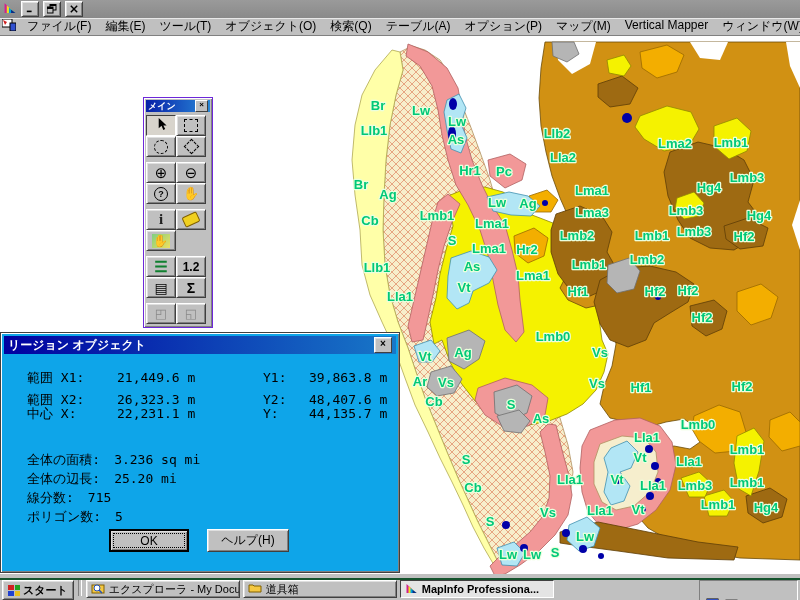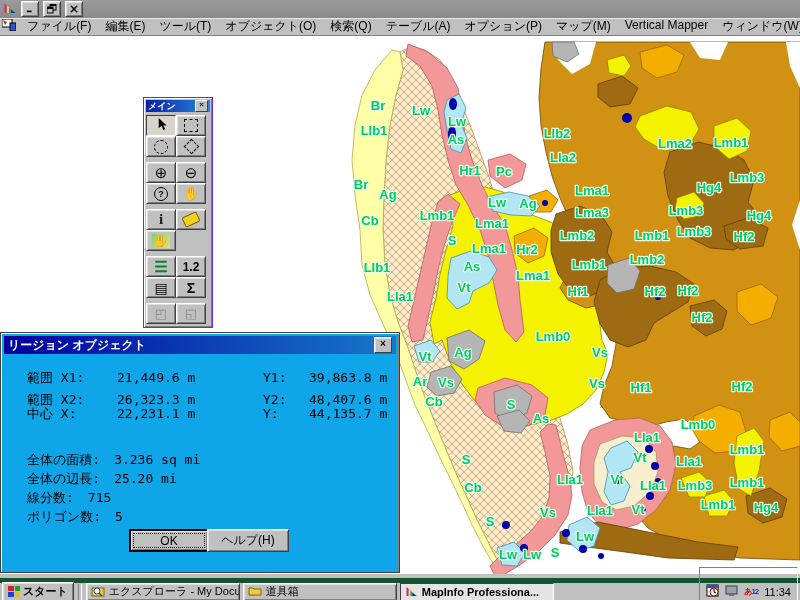--- a/index.html
+++ b/index.html
@@ -49,25 +49,25 @@
              font-size:12px;display:flex;align-items:center;padding:0 4px;}
   .dlg-close{margin-left:auto;width:16px;height:14px;background:#c0c0c0;border:1px solid;border-color:#fff #404040 #404040 #fff;
              box-shadow:inset 1px 1px 0 #dfdfdf;font-size:10px;line-height:12px;text-align:center;color:#000;font-weight:bold;}
   .dlg-row{position:absolute;left:26px;font-family:"DejaVu Sans Mono",monospace;font-size:13px;white-space:nowrap;}
   .dlg-row .rl{display:inline-block;width:90px;}
   .dlg-row .rv{display:inline-block;width:146px;}
   .dlg-row .rl2{display:inline-block;width:46px;}
   .dlg-row .rlb{display:inline-block;margin-right:14px;}
   .btn{position:absolute;top:196px;height:23px;background:#c0c0c0;font-size:12px;text-align:center;line-height:21px;
        border:1px solid;border-color:#fff #404040 #404040 #fff;box-shadow:inset 1px 1px 0 #dfdfdf,inset -1px -1px 0 #808080;box-sizing:border-box;}
-  .btn.ok{left:128px;width:80px;border:2px solid #000;outline:1px dotted #000;outline-offset:-5px;}
+  .btn.ok{left:108px;width:80px;border:2px solid #000;outline:1px dotted #000;outline-offset:-5px;}
   .btn.help{left:206px;width:82px;}
   
-  .taskbar{position:absolute;left:0;bottom:0;width:800px;height:22px;background:#c0c0c0;border-top:5px solid #14532d;
-           display:flex;align-items:center;gap:3px;padding:0 2px;box-sizing:border-box;z-index:20;}
+  .taskbar{position:absolute;left:0;bottom:0;width:800px;height:22px;background:#c0c0c0;border-top:2px solid #14532d;
+           display:flex;align-items:flex-start;gap:3px;padding:0 2px;box-sizing:border-box;z-index:20;}
   .start{height:18px;display:flex;align-items:center;gap:3px;padding:0 5px;font-size:11px;font-weight:bold;
          background:#c0c0c0;border:1px solid;border-color:#fff #404040 #404040 #fff;box-shadow:inset 1px 1px 0 #dfdfdf,inset -1px -1px 0 #808080;}
   .tsep{width:2px;height:16px;border-left:1px solid #808080;border-right:1px solid #fff;margin:0 1px;}
   .task{height:18px;width:154px;display:flex;align-items:center;gap:4px;padding:0 4px;font-size:11px;white-space:nowrap;overflow:hidden;
         background:#c0c0c0;border:1px solid;border-color:#fff #404040 #404040 #fff;box-shadow:inset 1px 1px 0 #dfdfdf,inset -1px -1px 0 #808080;box-sizing:border-box;}
   .task.active{border-color:#404040 #fff #fff #404040;box-shadow:none;background:#e4e4e4;font-weight:bold;}
   .tray{margin-left:auto;height:18px;display:flex;align-items:center;gap:6px;padding:15px 6px;font-size:11px;
         border:1px solid;border-color:#808080 #fff #fff #808080;}
   .winflag{width:12px;height:11px;display:grid;grid-template-columns:1fr 1fr;grid-template-rows:1fr 1fr;gap:1px;}
   .winflag span{display:block;}

